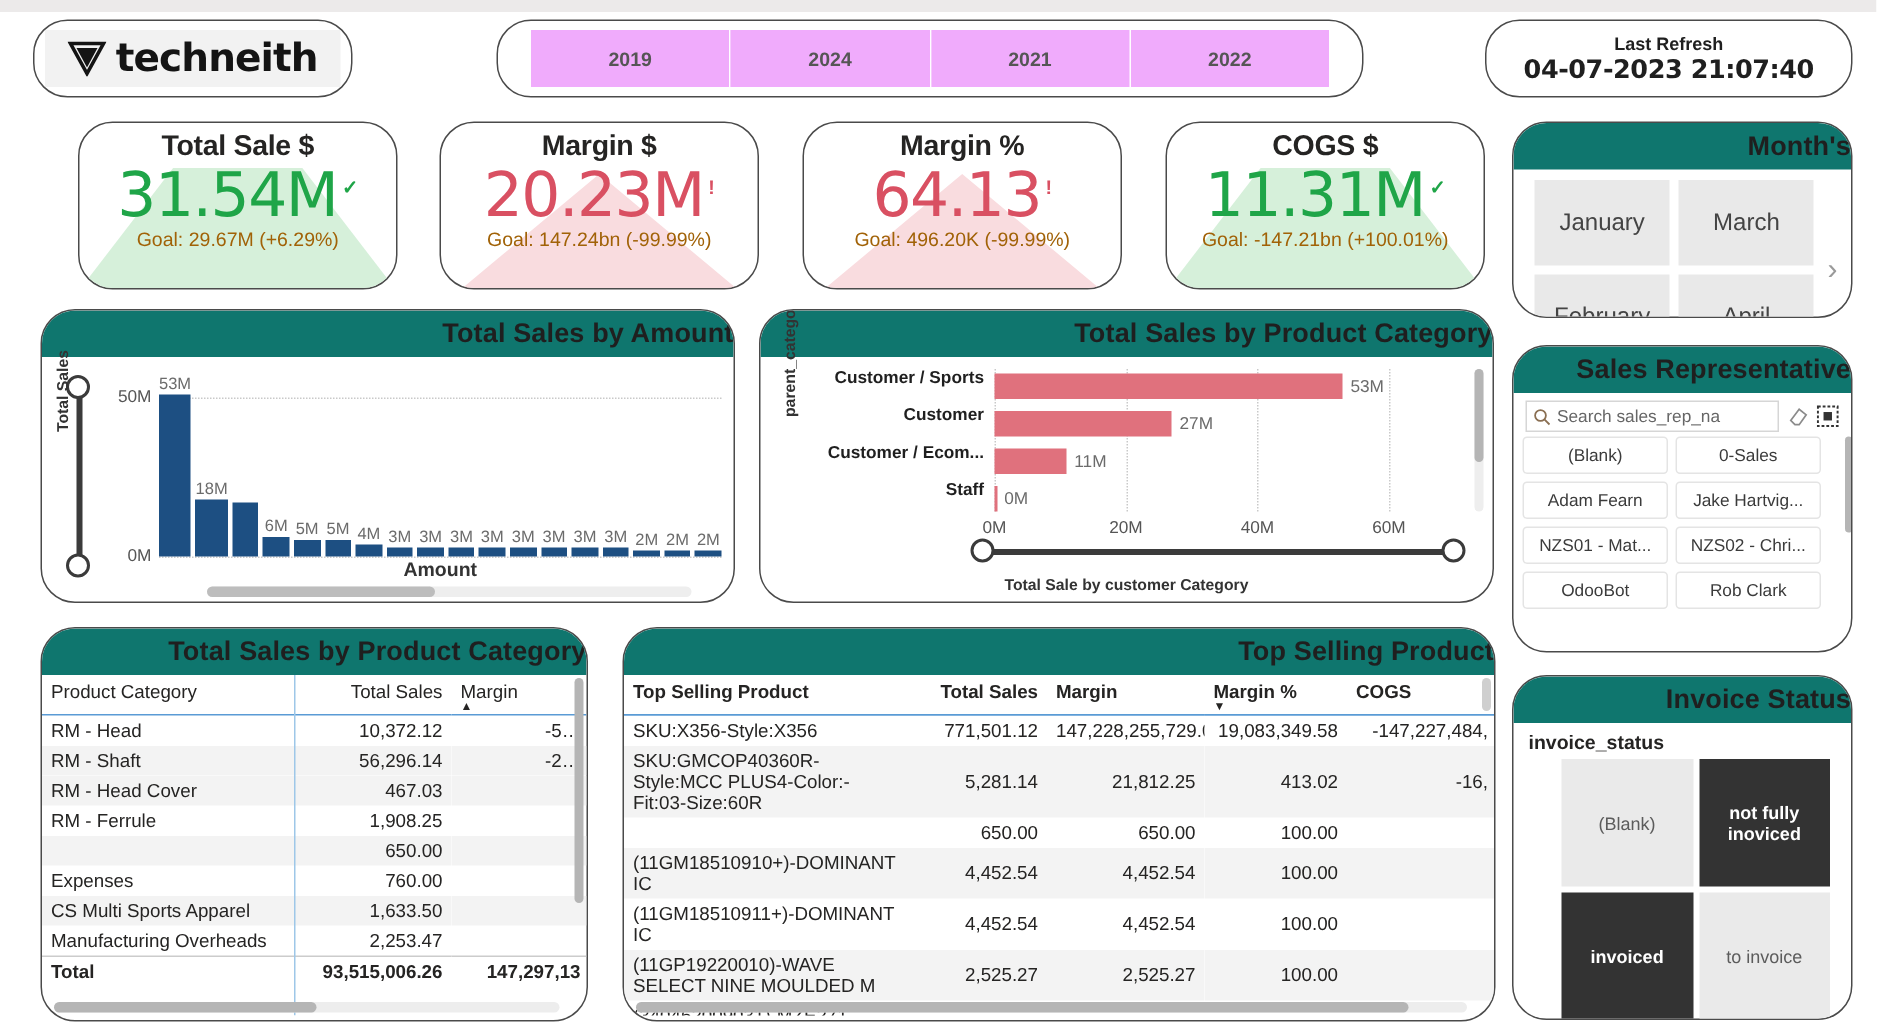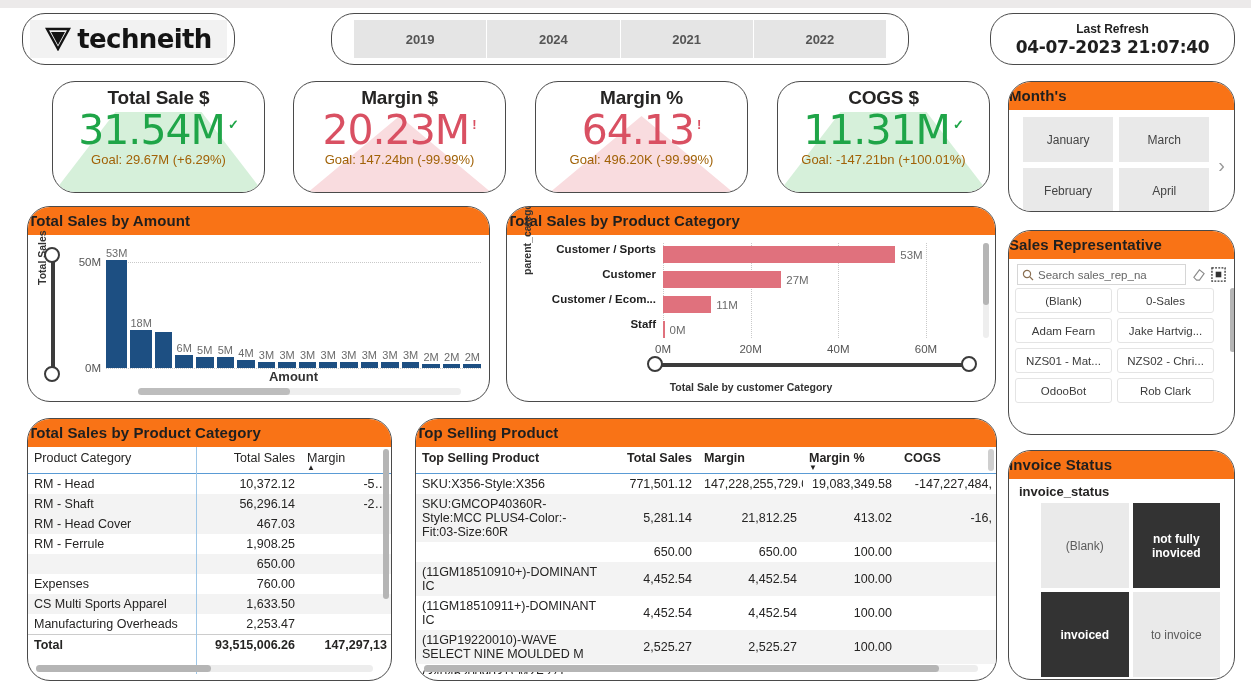--- a/index.html
+++ b/index.html
@@ -12,33 +12,33 @@
     color:#252423;
   }
   .topbar{position:absolute;left:0;top:0;width:1251px;height:8px;background:#eceaea;}
 
   
   .card{
     position:absolute;background:#fff;border:1.6px solid #4a4a4a;border-radius:23px;
     overflow:hidden;
   }
   .cardhdr{
-    background:#f97316;color:#1f1f1f;font-weight:bold;text-align:left;
-    font-size:15px;line-height:1;padding:6px 0 7px 0;letter-spacing:.1px;
+    background:#0f766e;color:#1f1f1f;font-weight:bold;text-align:right;
+    font-size:18px;line-height:1;padding:6px 0 7px 0;letter-spacing:.1px;
   }
 
   
   #logo{left:22px;top:13px;width:213px;height:52px;display:flex;align-items:center;justify-content:center;}
   .logo-inner{background:#f2f2f2;width:197px;height:38px;display:flex;align-items:center;justify-content:center;gap:6px;}
   .logo-mark{width:26px;height:24px;}
   .logo-text{font-size:26px;font-weight:bold;letter-spacing:-.6px;color:#141414;font-family:"DejaVu Sans",sans-serif;}
 
   
   #years{left:331px;top:13px;width:578px;height:52px;display:flex;align-items:center;padding:0 22px;}
-  .yr{flex:1;height:38px;background:#e5e5e5;display:flex;align-items:center;justify-content:center;
+  .yr{flex:1;height:38px;background:#f0abfc;display:flex;align-items:center;justify-content:center;
       font-size:13px;font-weight:bold;color:#555;border-right:1.5px solid #fff;}
   .yr:last-child{border-right:none;}
 
   
   #refresh{left:990px;top:13px;width:245px;height:52px;display:flex;flex-direction:column;
            align-items:center;justify-content:center;gap:1px;}
   #refresh .lbl{font-size:12px;font-weight:bold;color:#1f1f1f;}
   #refresh .val{font-size:17px;font-weight:bold;color:#1f1f1f;letter-spacing:-.3px;font-family:"DejaVu Sans",sans-serif;}
 
   
@@ -49,22 +49,22 @@
   .kpi .val{font-size:41px;font-weight:400;line-height:46px;letter-spacing:-1px;font-family:"DejaVu Sans",sans-serif;}
   .kpi .flag{font-size:13px;font-weight:bold;margin-left:3px;margin-top:10px;}
   .kpi .goal{z-index:3;position:relative;font-size:13px;color:#a16207;margin-top:-1px;}
   .kpi.good .val,.kpi.good .flag{color:#1fa548;}
   .kpi.bad  .val,.kpi.bad  .flag{color:#d95062;}
 
   
   #months{left:1008px;top:81px;width:227px;height:131px;}
   .mgrid{display:flex;padding:7px 6px 7px 14px;gap:6px;align-items:center;}
   .mcol{display:flex;flex-direction:column;gap:6px;flex:1;}
-  .mbtn{background:#e9e9e9;height:45px;display:flex;align-items:center;justify-content:center;
-        font-size:12px;color:#444;}
+  .mbtn{background:#e9e9e9;height:57px;display:flex;align-items:center;justify-content:center;
+        font-size:16px;color:#444;}
   .chev{font-size:20px;color:#9a9a9a;padding:0 3px;}
 
   #salesrep{left:1008px;top:230px;width:227px;height:205px;}
   .srch{display:flex;align-items:center;gap:5px;padding:5px 8px 3px 8px;}
   .srchbox{flex:1;border:1px solid #d6d6d6;height:21px;display:flex;align-items:center;gap:4px;padding:0 4px;}
   .srchbox .ph{font-size:11.5px;color:#666;white-space:nowrap;overflow:hidden;}
   .srep-list{padding:0 6px;display:flex;flex-wrap:wrap;gap:5px;position:relative;}
   .srep{width:97px;height:25px;border:1px solid #e4e4e4;border-radius:3px;display:flex;
         align-items:center;justify-content:center;font-size:11.5px;color:#3b3b3b;
         white-space:nowrap;overflow:hidden;}

